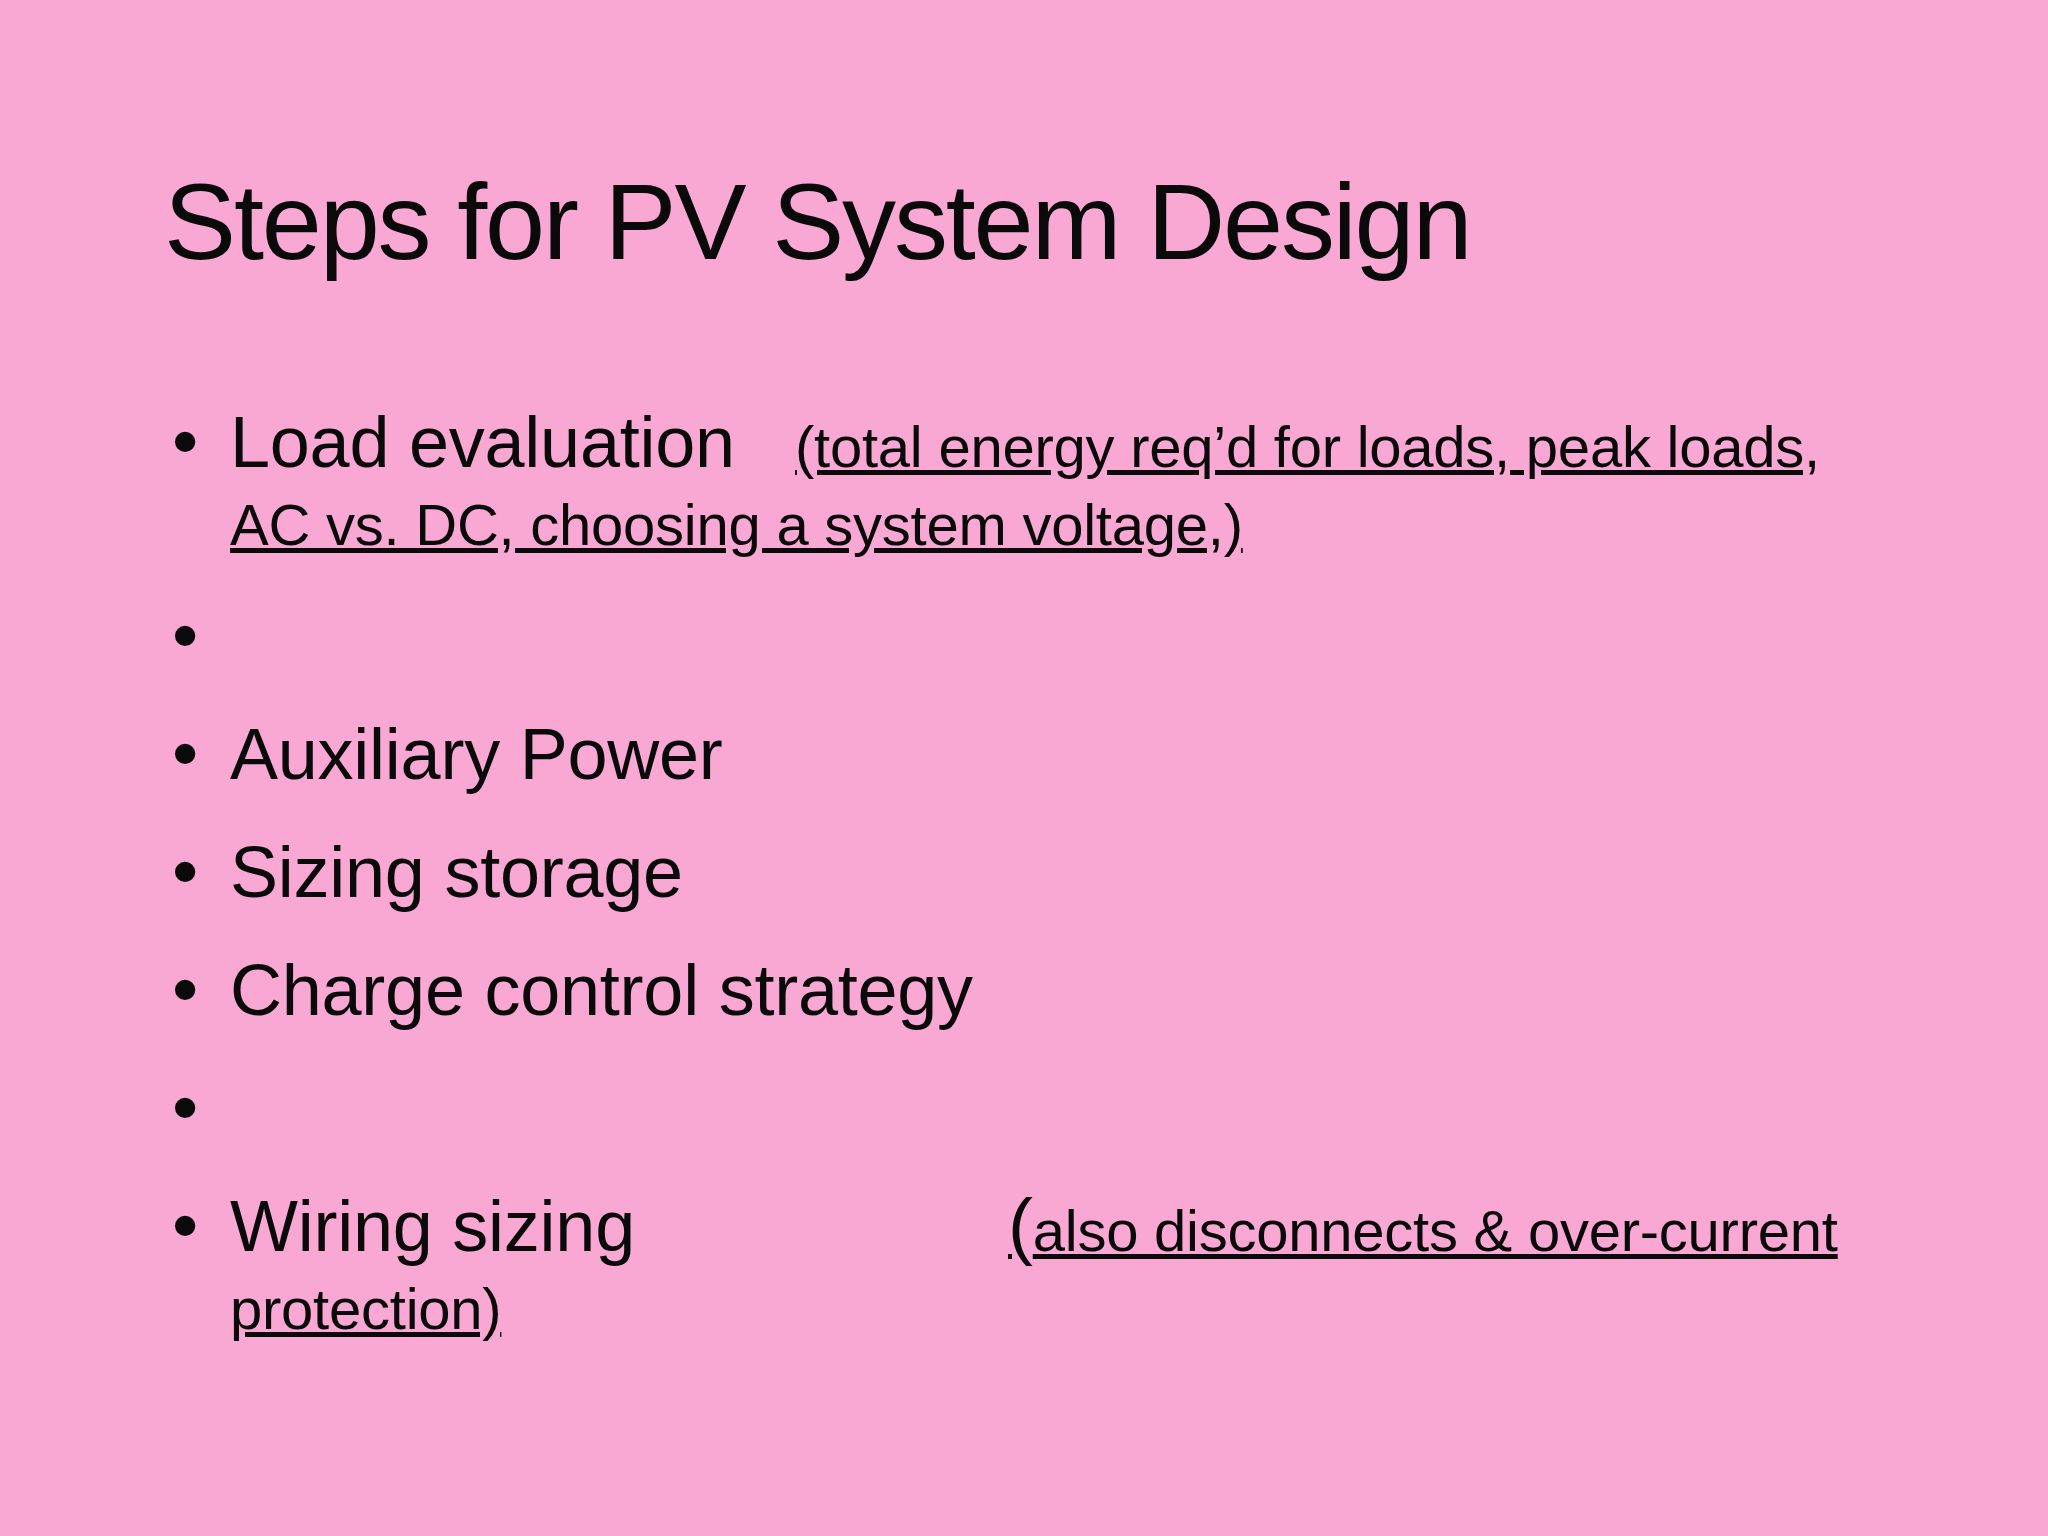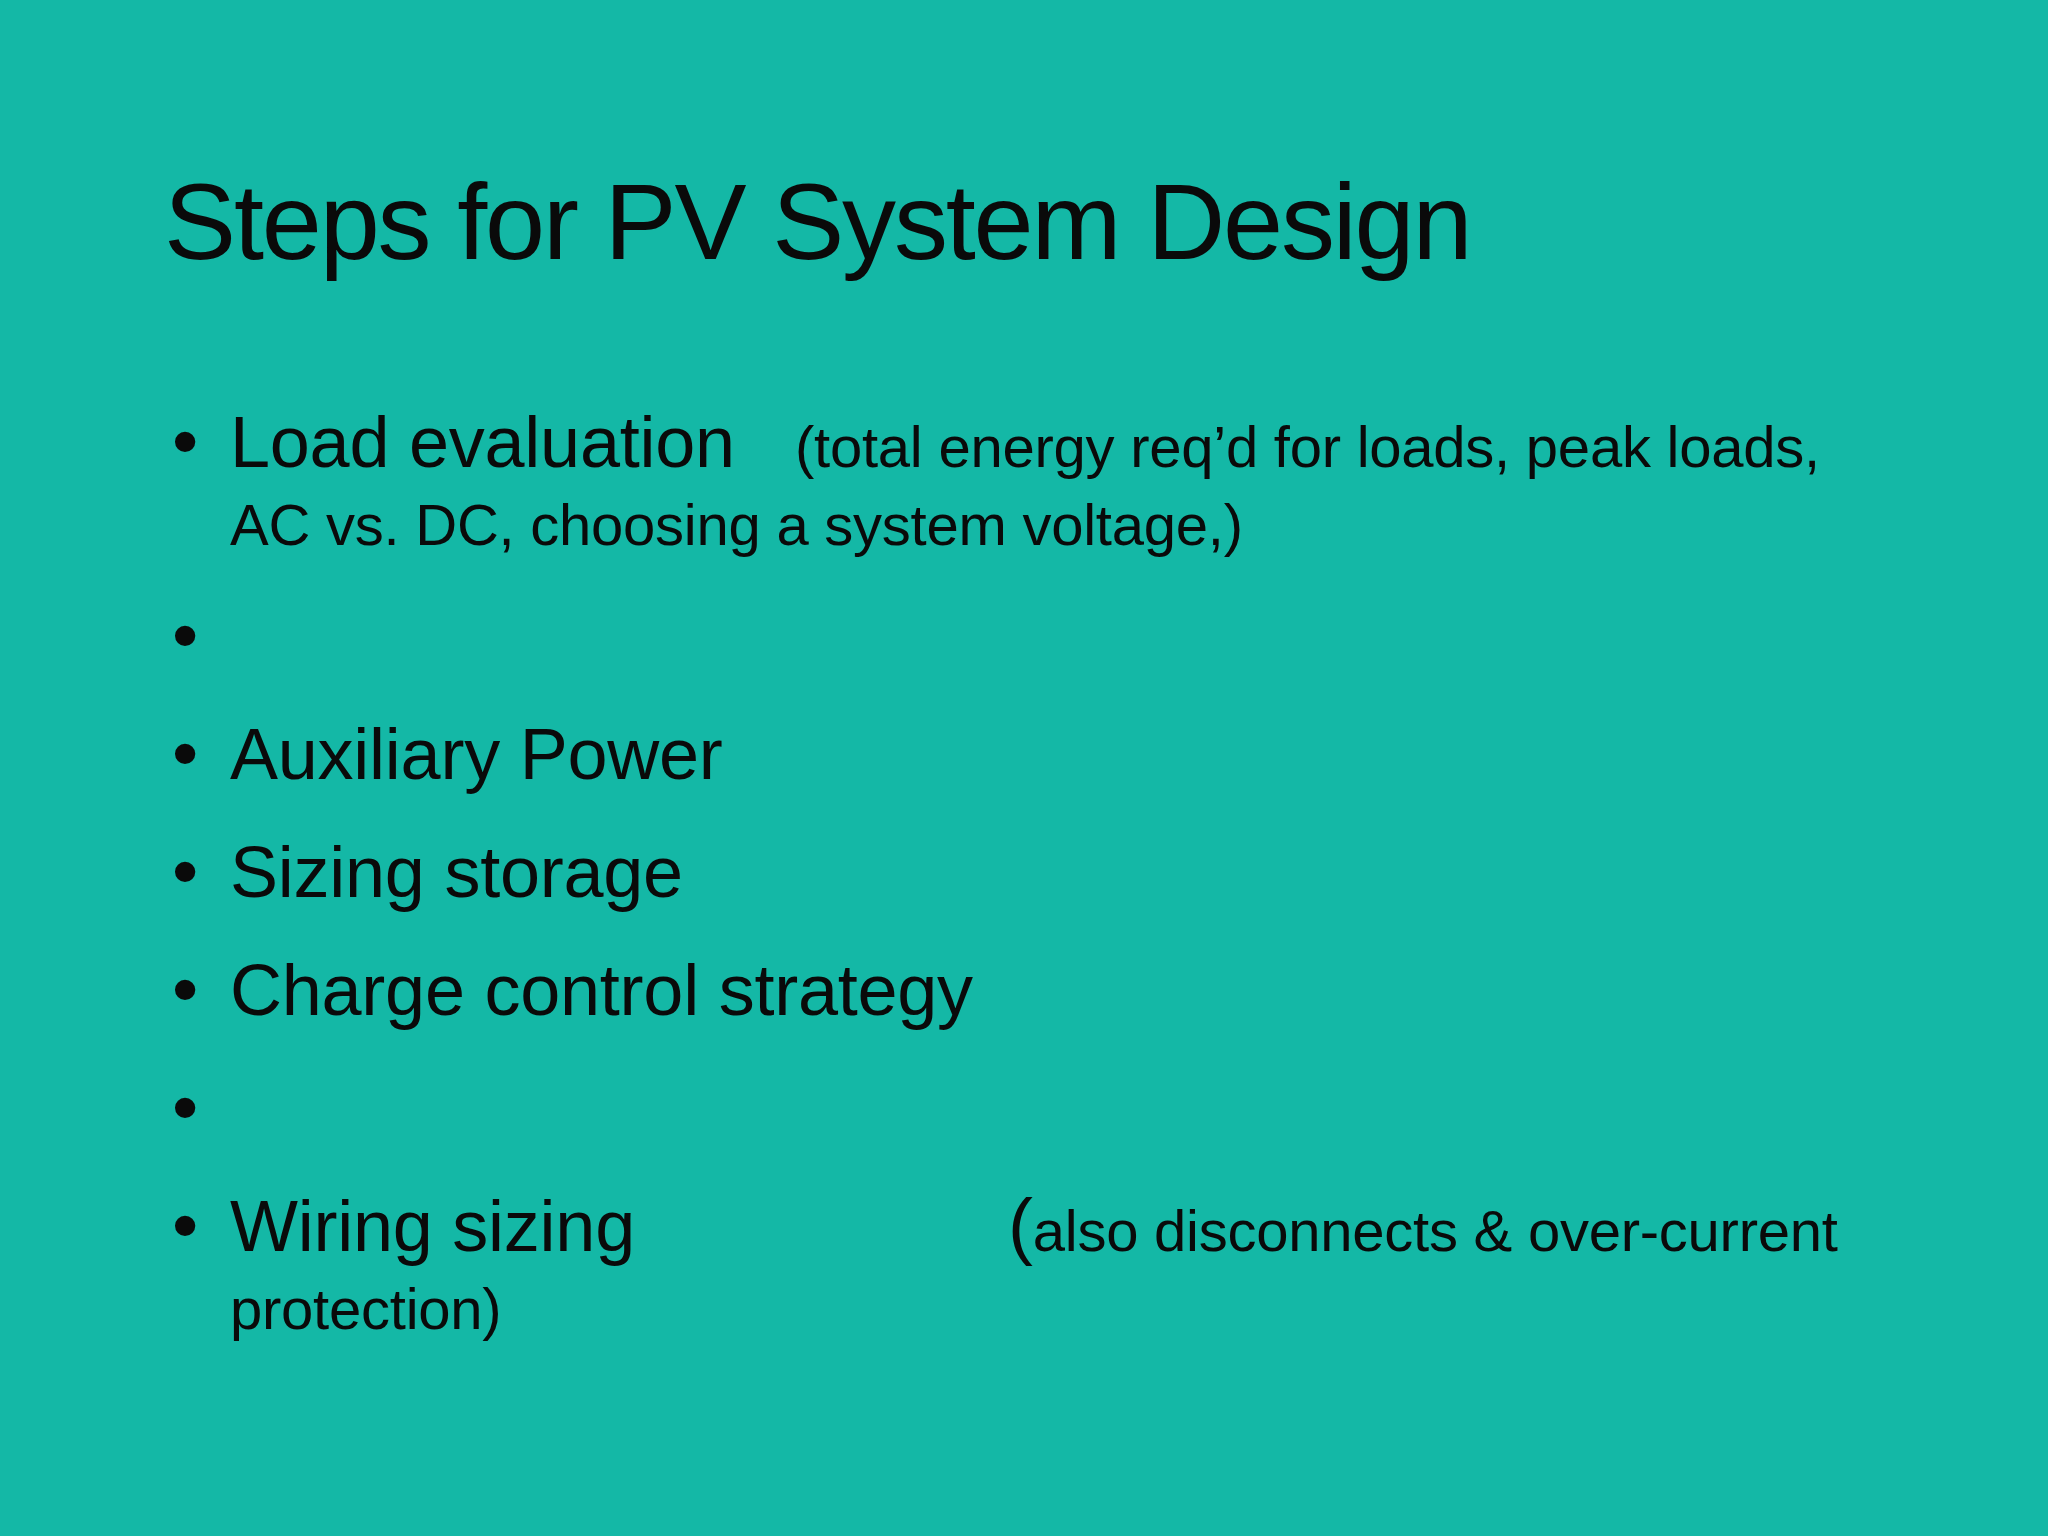--- a/index.html
+++ b/index.html
@@ -4,21 +4,21 @@
 <style>
   html, body {
     margin: 0;
     padding: 0;
     background: #ffffff;
   }
   .slide {
     position: relative;
     width: 2048px;
     height: 1536px;
-    background: #14b8a6;
+    background: #f9a8d4;
     overflow: hidden;
     font-family: "Liberation Sans", "DejaVu Sans", sans-serif;
     color: #0a0a0a;
     letter-spacing: -0.015em;
   }
   .title {
     position: absolute;
     left: 164px;
     top: 168px;
     margin: 0;
@@ -43,20 +43,21 @@
     flex: 0 0 58px;
   }
   .main {
     font-size: 72px;
     display: inline-block;
   }
   .tab-a { width: 565px; }   
   .tab-b { width: 778px; }   
   .paren {
     font-size: 58px;
+    text-decoration: underline;
   }
   .paren-big {
     font-size: 75px;
   }
   .sub {
     left: 230px;
     align-items: flex-end;
   }
 </style>
 </head>

